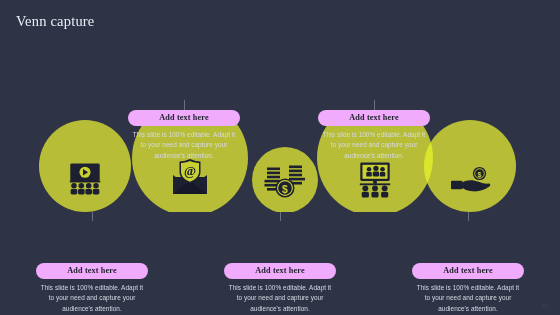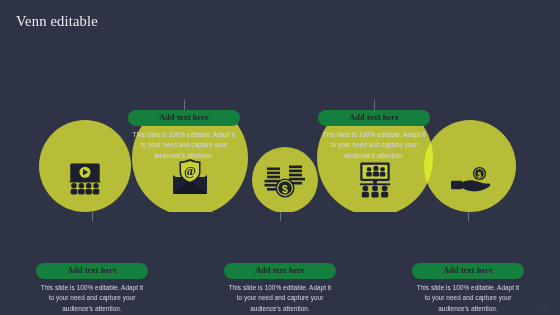--- a/index.html
+++ b/index.html
@@ -46,21 +46,21 @@
     display: block;
   }
 
   
   .callout {
     position: absolute;
     text-align: center;
   }
   .badge {
     display: inline-block;
-    background: #15803d;
+    background: #f0abfc;
     color: #22242f;
     font-family: "Liberation Serif", serif;
     font-weight: bold;
     font-size: 8.2px;
     letter-spacing: 0.15px;
     border-radius: 9px;
     padding: 3.5px 0 3.8px 0;
     width: 100%;
     box-sizing: border-box;
     line-height: 1;
@@ -100,21 +100,21 @@
     font-size: 6px;
     color: #3c4158;
     letter-spacing: 0.3px;
   }
 </style>
 </head>
 <body>
 
 <div class="slide">
 
-  <div class="slide-title">Venn editable</div>
+  <div class="slide-title">Venn capture</div>
 
   <div class="venn-stage">
     <svg class="venn-svg" width="560" height="101" viewBox="0 112 560 101" xmlns="http://www.w3.org/2000/svg">
       <defs>
         <clipPath id="floorClip">
           <rect x="0" y="110" width="560" height="102"></rect>
         </clipPath>
 
         <clipPath id="clipC1">
             <circle cx="85" cy="166" r="46"></circle>

